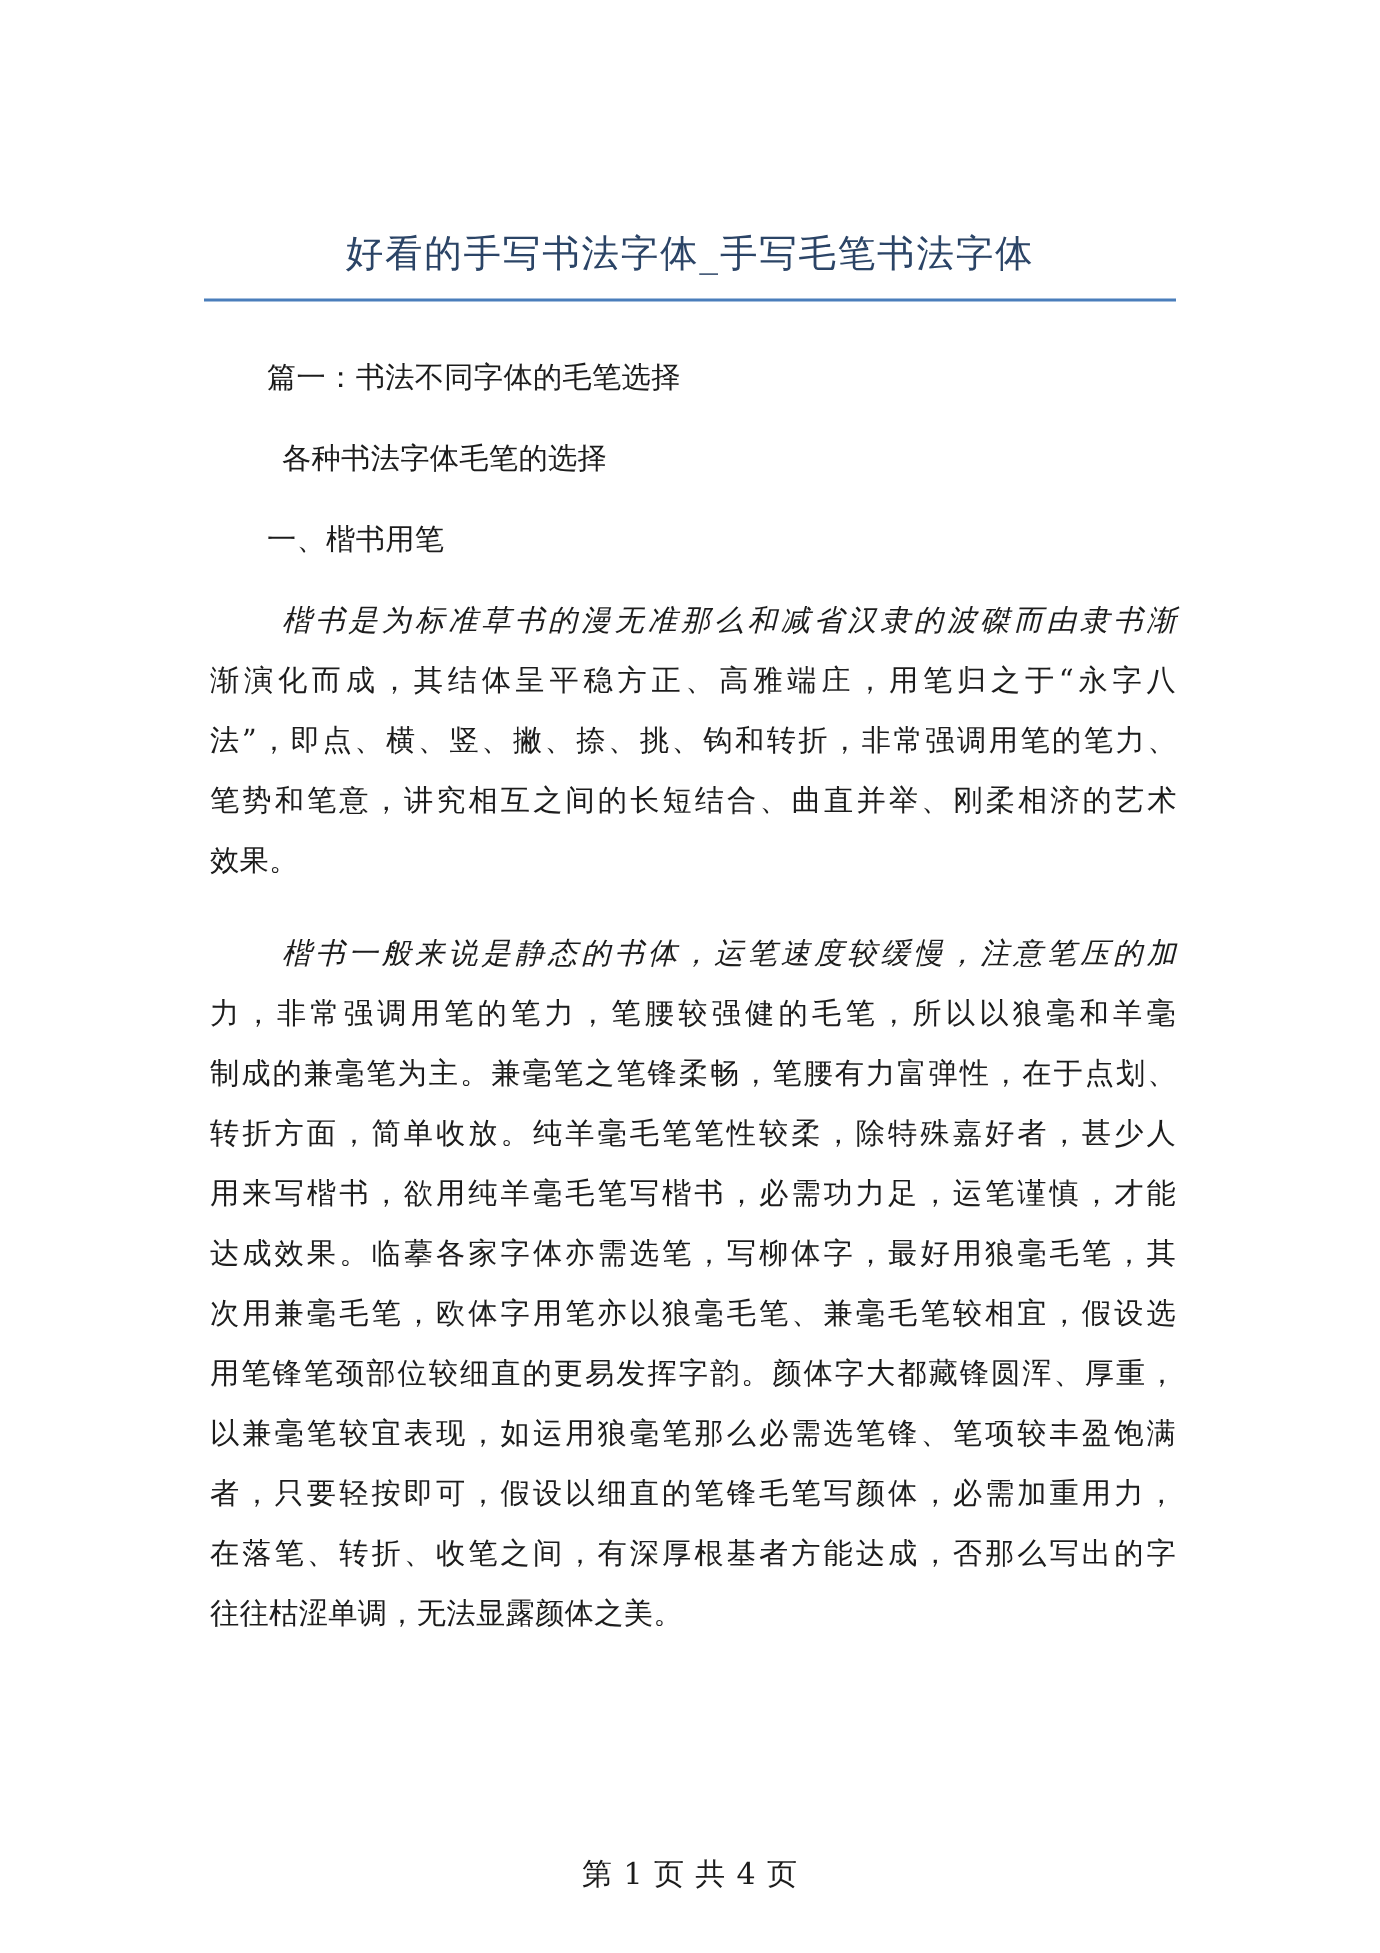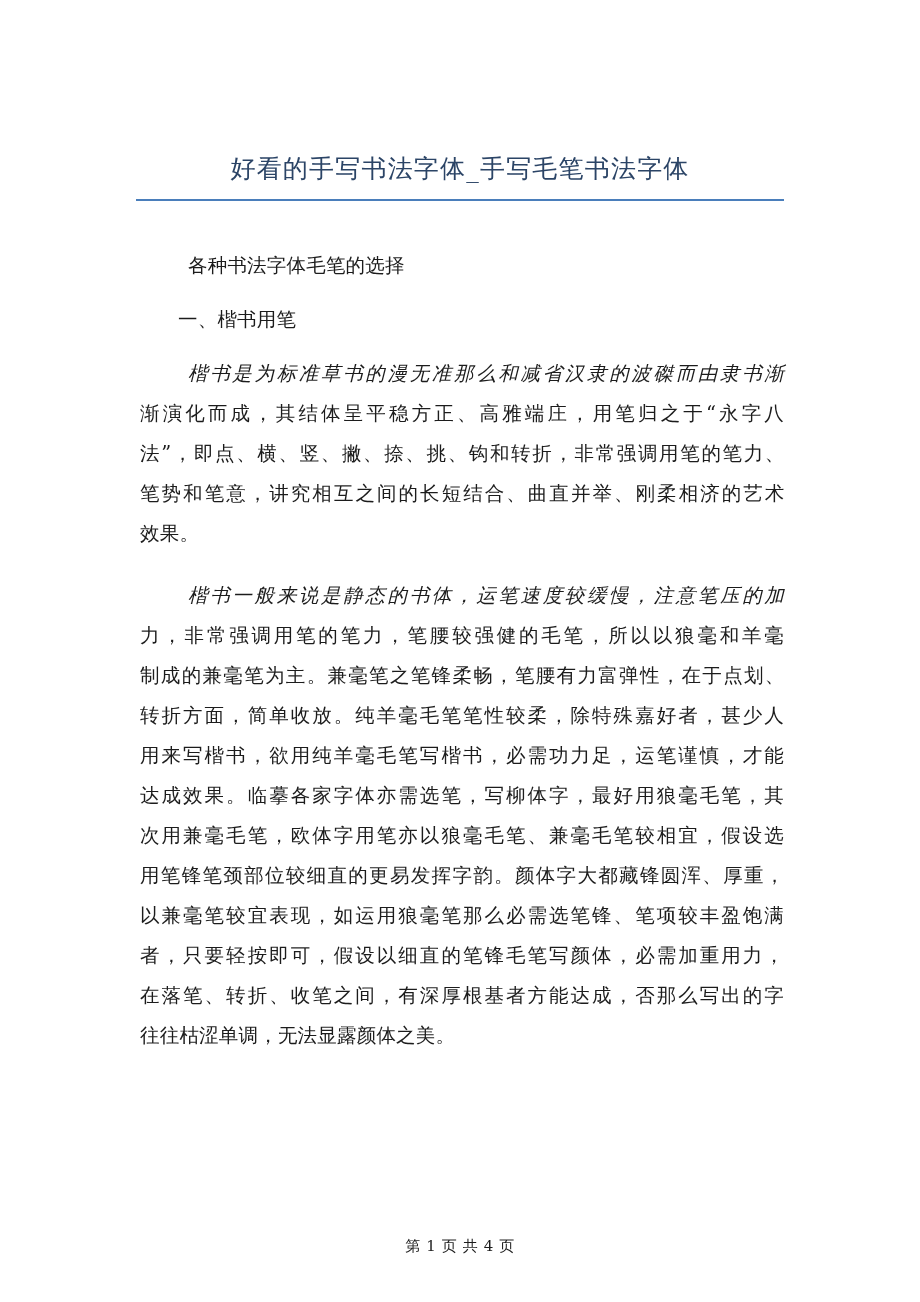--- a/index.html
+++ b/index.html
@@ -103,37 +103,38 @@
   .footer {
     position: absolute;
     left: 0;
     top: 1200px;
     width: 920px;
     text-align: center;
   }
   .footer-text {
     display: inline-block;
     font-family: "DejaVu Serif", "Liberation Serif", serif;
-    font-size: 15px;
+    font-size: 20px;
     color: #1c1c1c;
     letter-spacing: 0.6px;
   }
 </style>
 </head>
 <body>
 
 <div class="page">
 
   <div class="title-block">
     <h1 class="doc-title">好看的手写书法字体_手写毛笔书法字体</h1>
     <div class="title-rule"></div>
   </div>
 
   <div class="body-col">
 
+    <div class="line ind-head">篇一：书法不同字体的毛笔选择</div>
 
     <div class="gap-sm"></div>
 
     <div class="line ind-head2">各种书法字体毛笔的选择</div>
 
     <div class="gap-sm"></div>
 
     <div class="line ind-head3">一、楷书用笔</div>
 
     <div class="gap-sm"></div>

